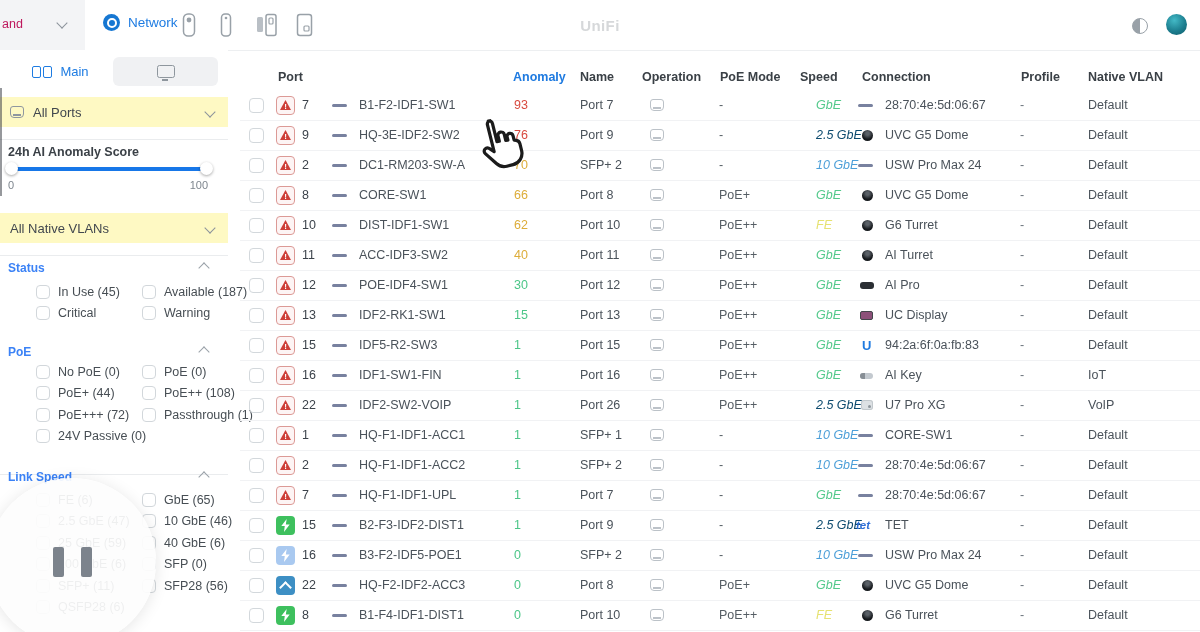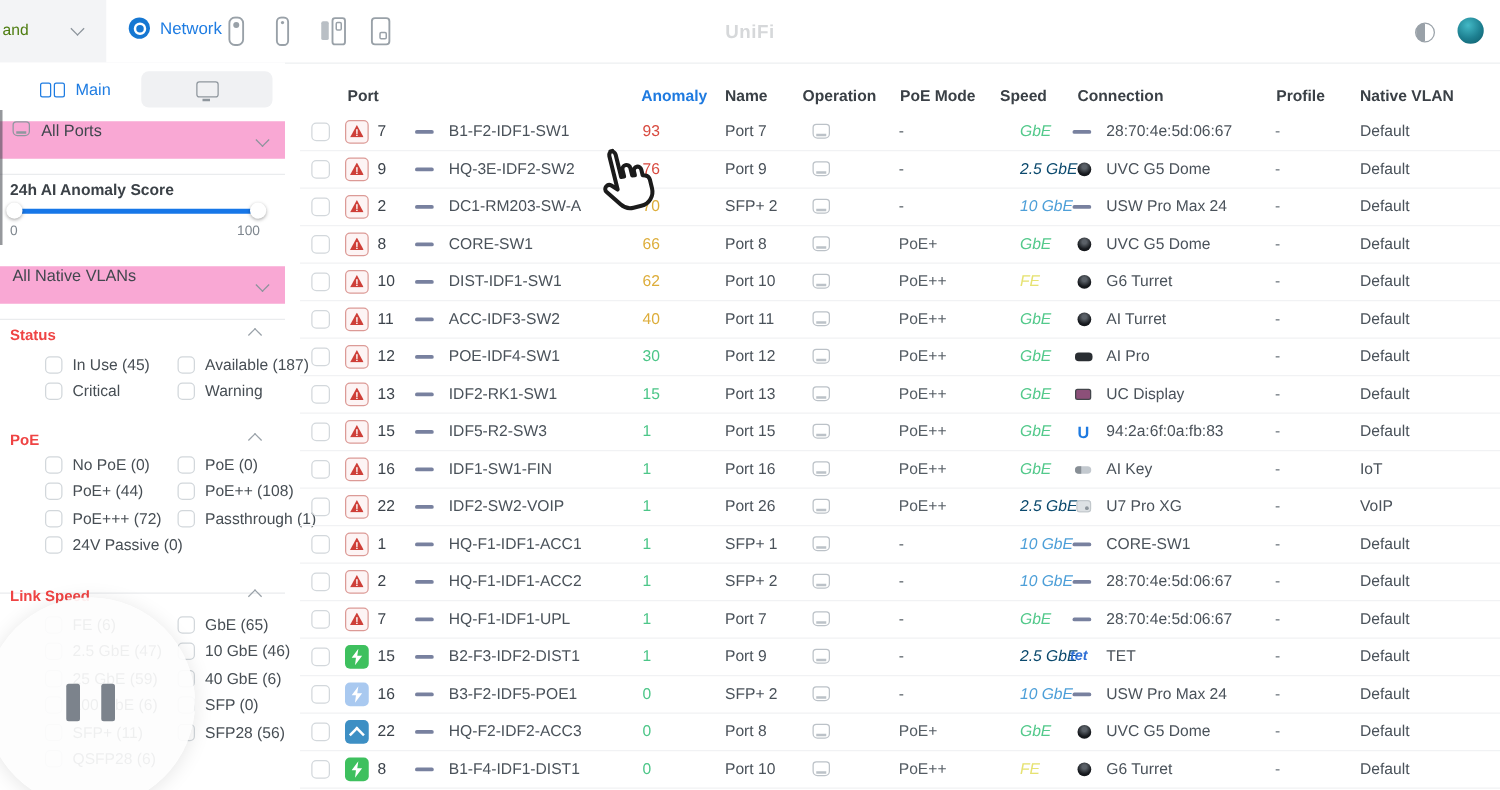--- a/index.html
+++ b/index.html
@@ -1,21 +1,21 @@
 <!DOCTYPE html>
 <html><head>
 <meta charset="utf-8">
 <style>
   html,body{margin:0;padding:0;background:#fff;}
   .stage{position:relative;width:1200px;height:632px;overflow:hidden;background:#fff;
          font-family:"Liberation Sans",sans-serif;color:#4a525a;}
   
   .topbar{position:absolute;left:0;top:0;right:0;height:50px;background:#fff;border-bottom:1px solid #edeff1;}
   .site{position:absolute;left:0;top:0;width:85px;height:50px;background:#f3f4f6;
-        font-size:12.5px;color:#4d7c0f;}
+        font-size:12.5px;color:#be185d;}
   .site .txt{position:absolute;left:2px;top:17px;}
   .chev-d{display:inline-block;width:7px;height:7px;border-right:1.5px solid #8b939b;border-bottom:1.5px solid #8b939b;transform:rotate(45deg);}
   .site .chev-d{position:absolute;left:58px;top:19px;}
   .network-tab{position:absolute;left:103px;top:14px;display:flex;align-items:center;gap:8px;
                color:#1e7ce2;font-size:13.5px;font-weight:500;}
   .nlogo{width:17px;height:17px;border-radius:50%;background:#1677d2;position:relative;}
   .nlogo::after{content:"";position:absolute;inset:3.5px;border:2px solid #fff;border-radius:50%;}
   .appicon{position:absolute;top:13px;}
   .brand{position:absolute;left:0;right:0;top:0;height:50px;display:flex;align-items:center;justify-content:center;
          color:#d6d8da;font-size:15px;font-weight:600;letter-spacing:.4px;pointer-events:none;}
@@ -26,35 +26,35 @@
   
   .sidebar{position:absolute;left:0;top:50px;width:228px;bottom:0;background:#fff;}
   .tabbar{position:absolute;left:8px;top:7px;width:210px;height:29px;display:flex;border-radius:6px;justify-content:center;}
   .tab{flex:1;display:flex;align-items:center;justify-content:center;gap:8px;}
   .tab-main{color:#1e7ce2;font-size:13px;font-weight:500;background:#fff;}
   .tab-dev{background:#f0f1f3;border-radius:6px;}
   .ports-glyph{display:inline-flex;gap:2px;}
   .ports-glyph i{width:7px;height:10px;border:1.5px solid #1e7ce2;border-radius:2px;}
   .monitor-glyph{width:16px;height:11px;border:1.5px solid #8e969d;border-radius:2.5px;position:relative;}
   .monitor-glyph::after{content:"";position:absolute;left:4px;bottom:-4px;width:6px;height:2px;background:#8e969d;}
-  .select-row{position:absolute;left:0;width:228px;height:30px;background:#f9a8d4;
-              display:flex;gap:9px;padding-left:10px;box-sizing:border-box;
+  .select-row{position:absolute;left:0;width:228px;height:30px;background:#fef9c3;
+              display:flex;align-items:center;gap:9px;padding-left:10px;box-sizing:border-box;
               font-size:13px;color:#41474e;}
   .select-row .chev-d{position:absolute;right:14px;top:11px;}
   .drive-glyph{width:14px;height:12px;border:1.5px solid #8f979f;border-radius:3px 3px 4px 4px;position:relative;box-sizing:border-box;}
   .drive-glyph::after{content:"";position:absolute;left:2px;right:2px;bottom:1.5px;height:1.5px;background:#8f979f;}
   .divider{position:absolute;left:0;width:228px;height:1px;background:#eaecee;}
   .slider-label{position:absolute;left:8px;top:95px;font-size:12.5px;font-weight:700;color:#3b4147;}
   .slider{position:absolute;left:9px;right:19px;top:117px;height:4px;border-radius:2px;background:#1777e8;}
   .slider .handle{position:absolute;top:-5px;width:13px;height:13px;border-radius:50%;background:#fff;
                   box-shadow:0 1px 3px rgba(0,0,0,.35);}
   .slider .h-min{left:-4px;} .slider .h-max{right:-4px;}
   .slider-min{position:absolute;left:8px;top:129px;font-size:11px;color:#7e868e;}
   .slider-max{position:absolute;right:20px;top:129px;font-size:11px;color:#7e868e;}
-  .sec-title{position:absolute;left:8px;font-size:12px;font-weight:700;color:#ef4444;}
+  .sec-title{position:absolute;left:8px;font-size:12px;font-weight:700;color:#3b82f6;}
   .chev-u{position:absolute;right:20px;width:7px;height:7px;border-left:1.5px solid #99a1a8;border-top:1.5px solid #99a1a8;transform:rotate(45deg);}
   .chk-group{position:absolute;left:8px;right:6px;display:grid;grid-template-columns:106px auto;grid-auto-rows:21.5px;align-items:center;}
   .chk{display:flex;align-items:center;gap:8px;font-size:12.5px;color:#474e54;white-space:nowrap;padding-left:28px;}
   .chk .box{width:14px;height:14px;border:1.5px solid #d2d7db;border-radius:4px;background:#fff;flex:0 0 auto;box-sizing:border-box;}
   
   .table{position:absolute;left:240px;top:50px;right:0;bottom:0;}
   .thead{position:absolute;left:0;right:0;top:14px;height:26px;font-size:12.5px;font-weight:700;color:#3a4046;}
   .thead span{position:absolute;line-height:26px;}
   .h-port{left:38px;} .h-anom{left:273px;color:#1e7ae0;} .h-name{left:340px;} .h-op{left:402px;}
   .h-poe{left:480px;} .h-speed{left:560px;} .h-conn{left:622px;} .h-prof{left:781px;} .h-vlan{left:848px;}

